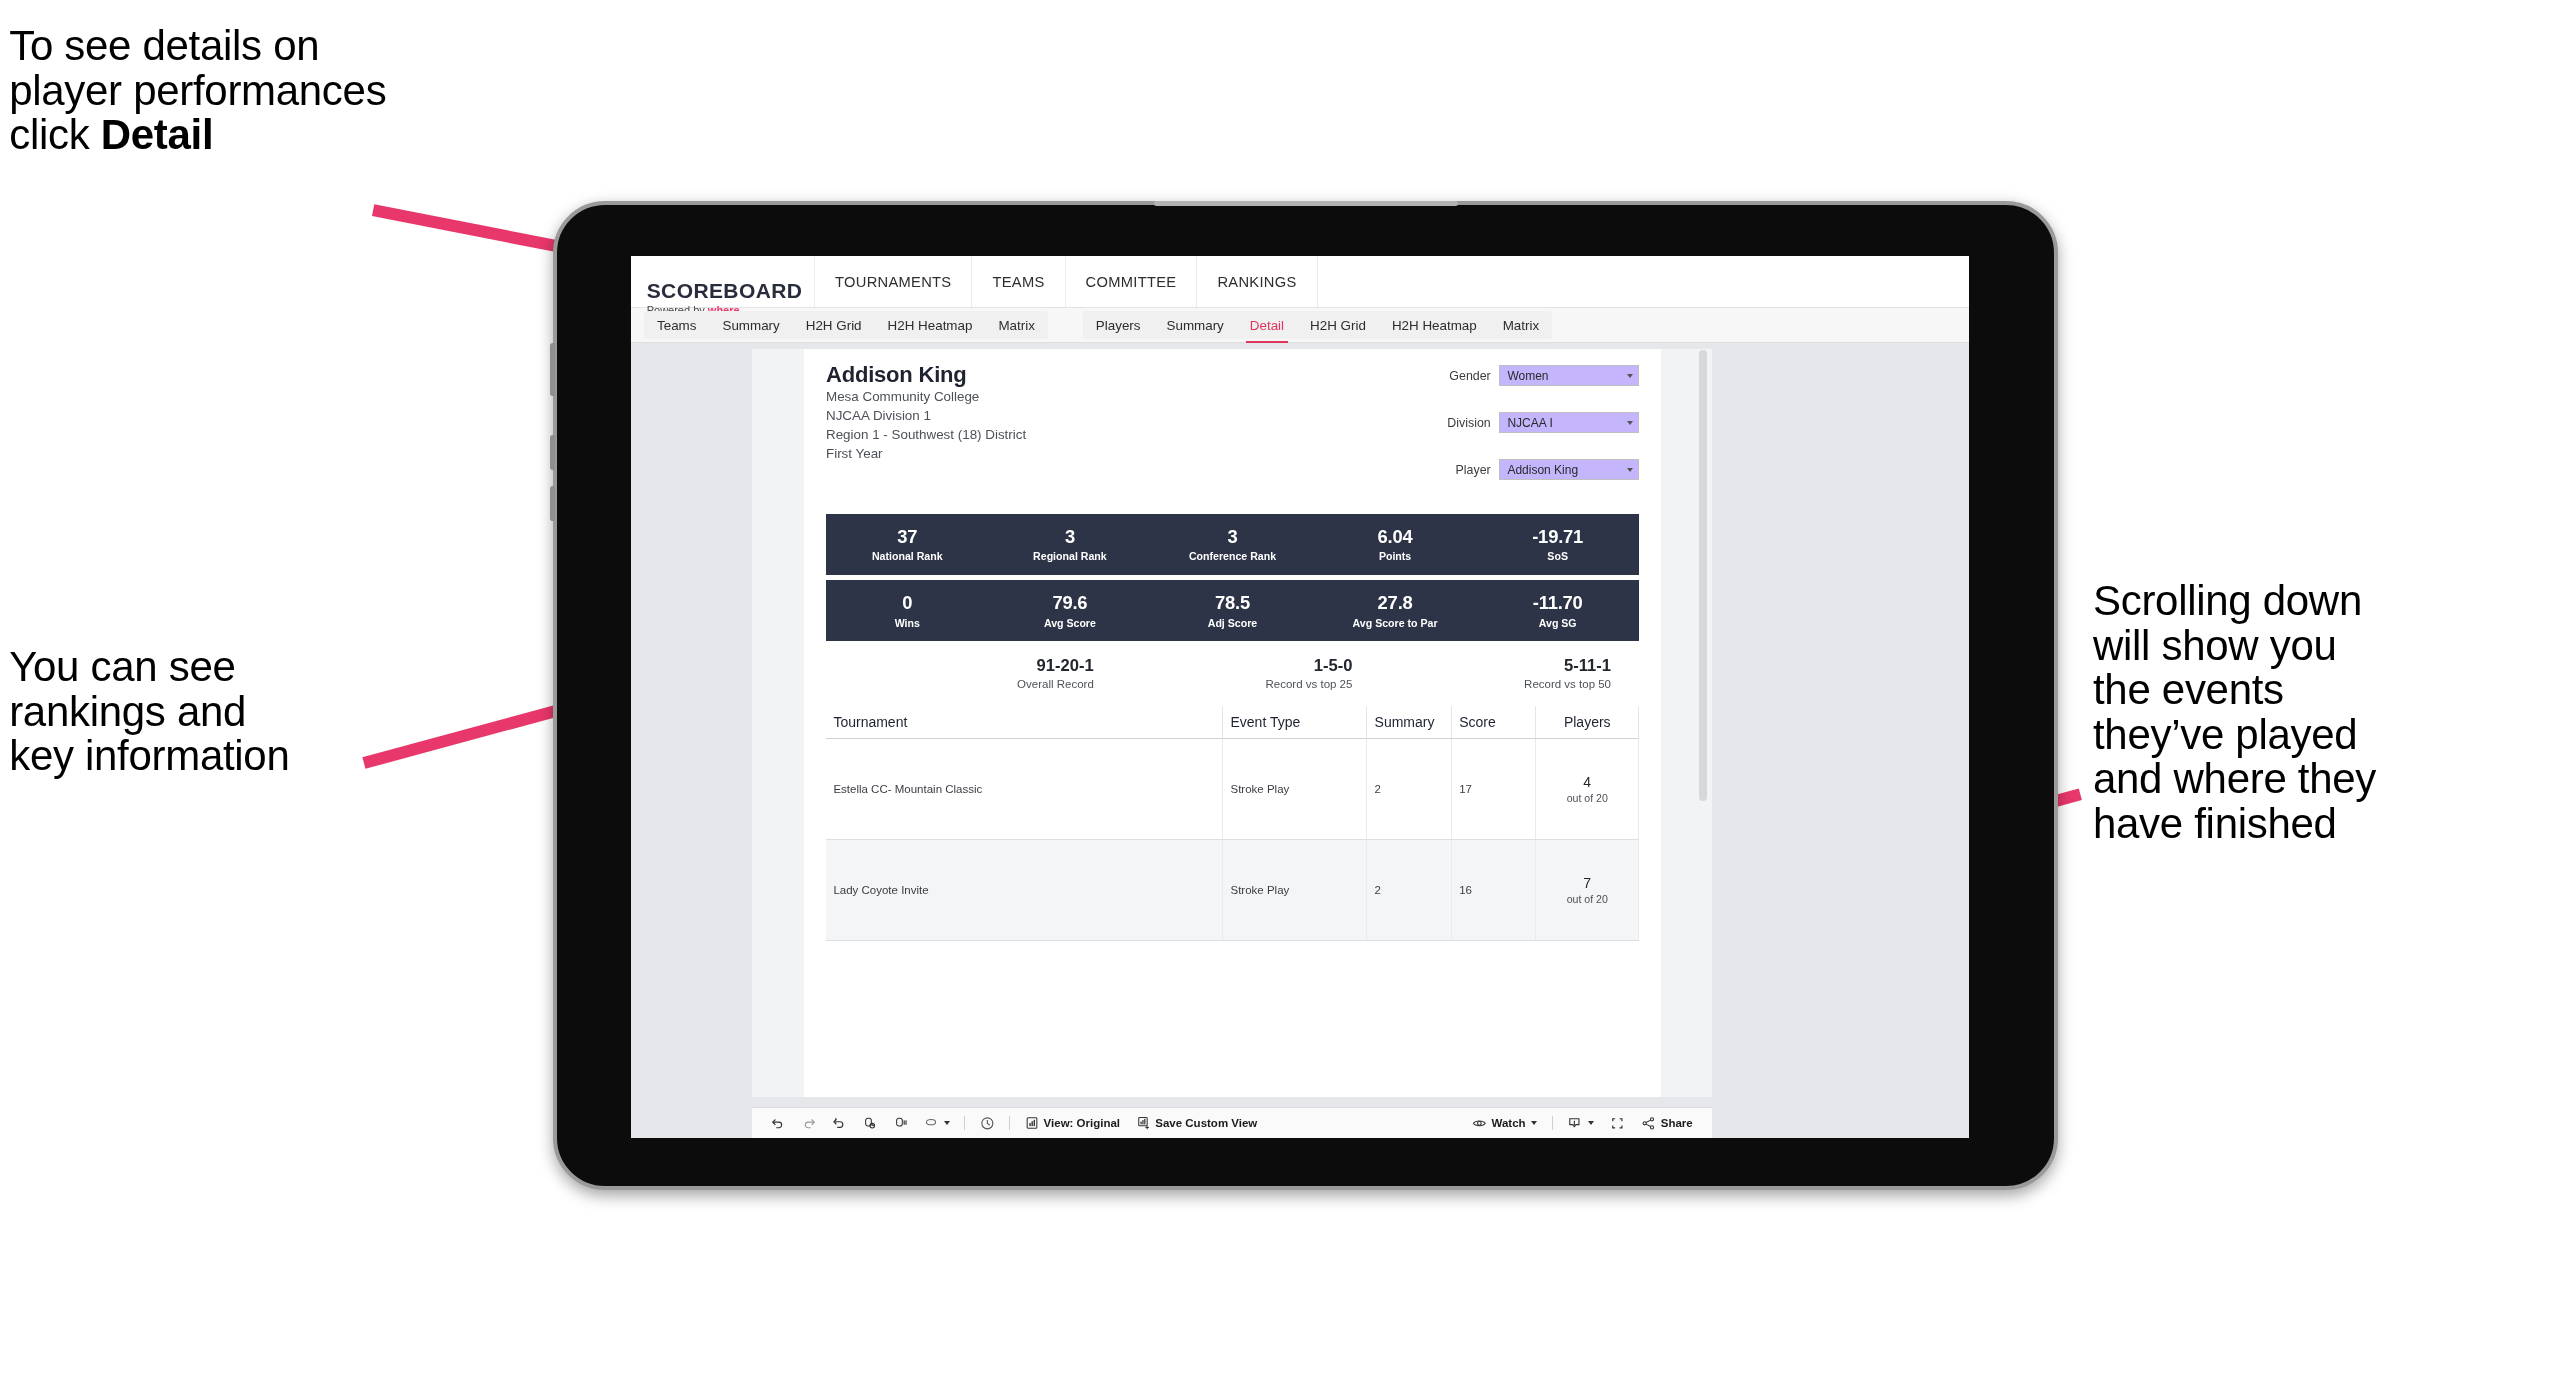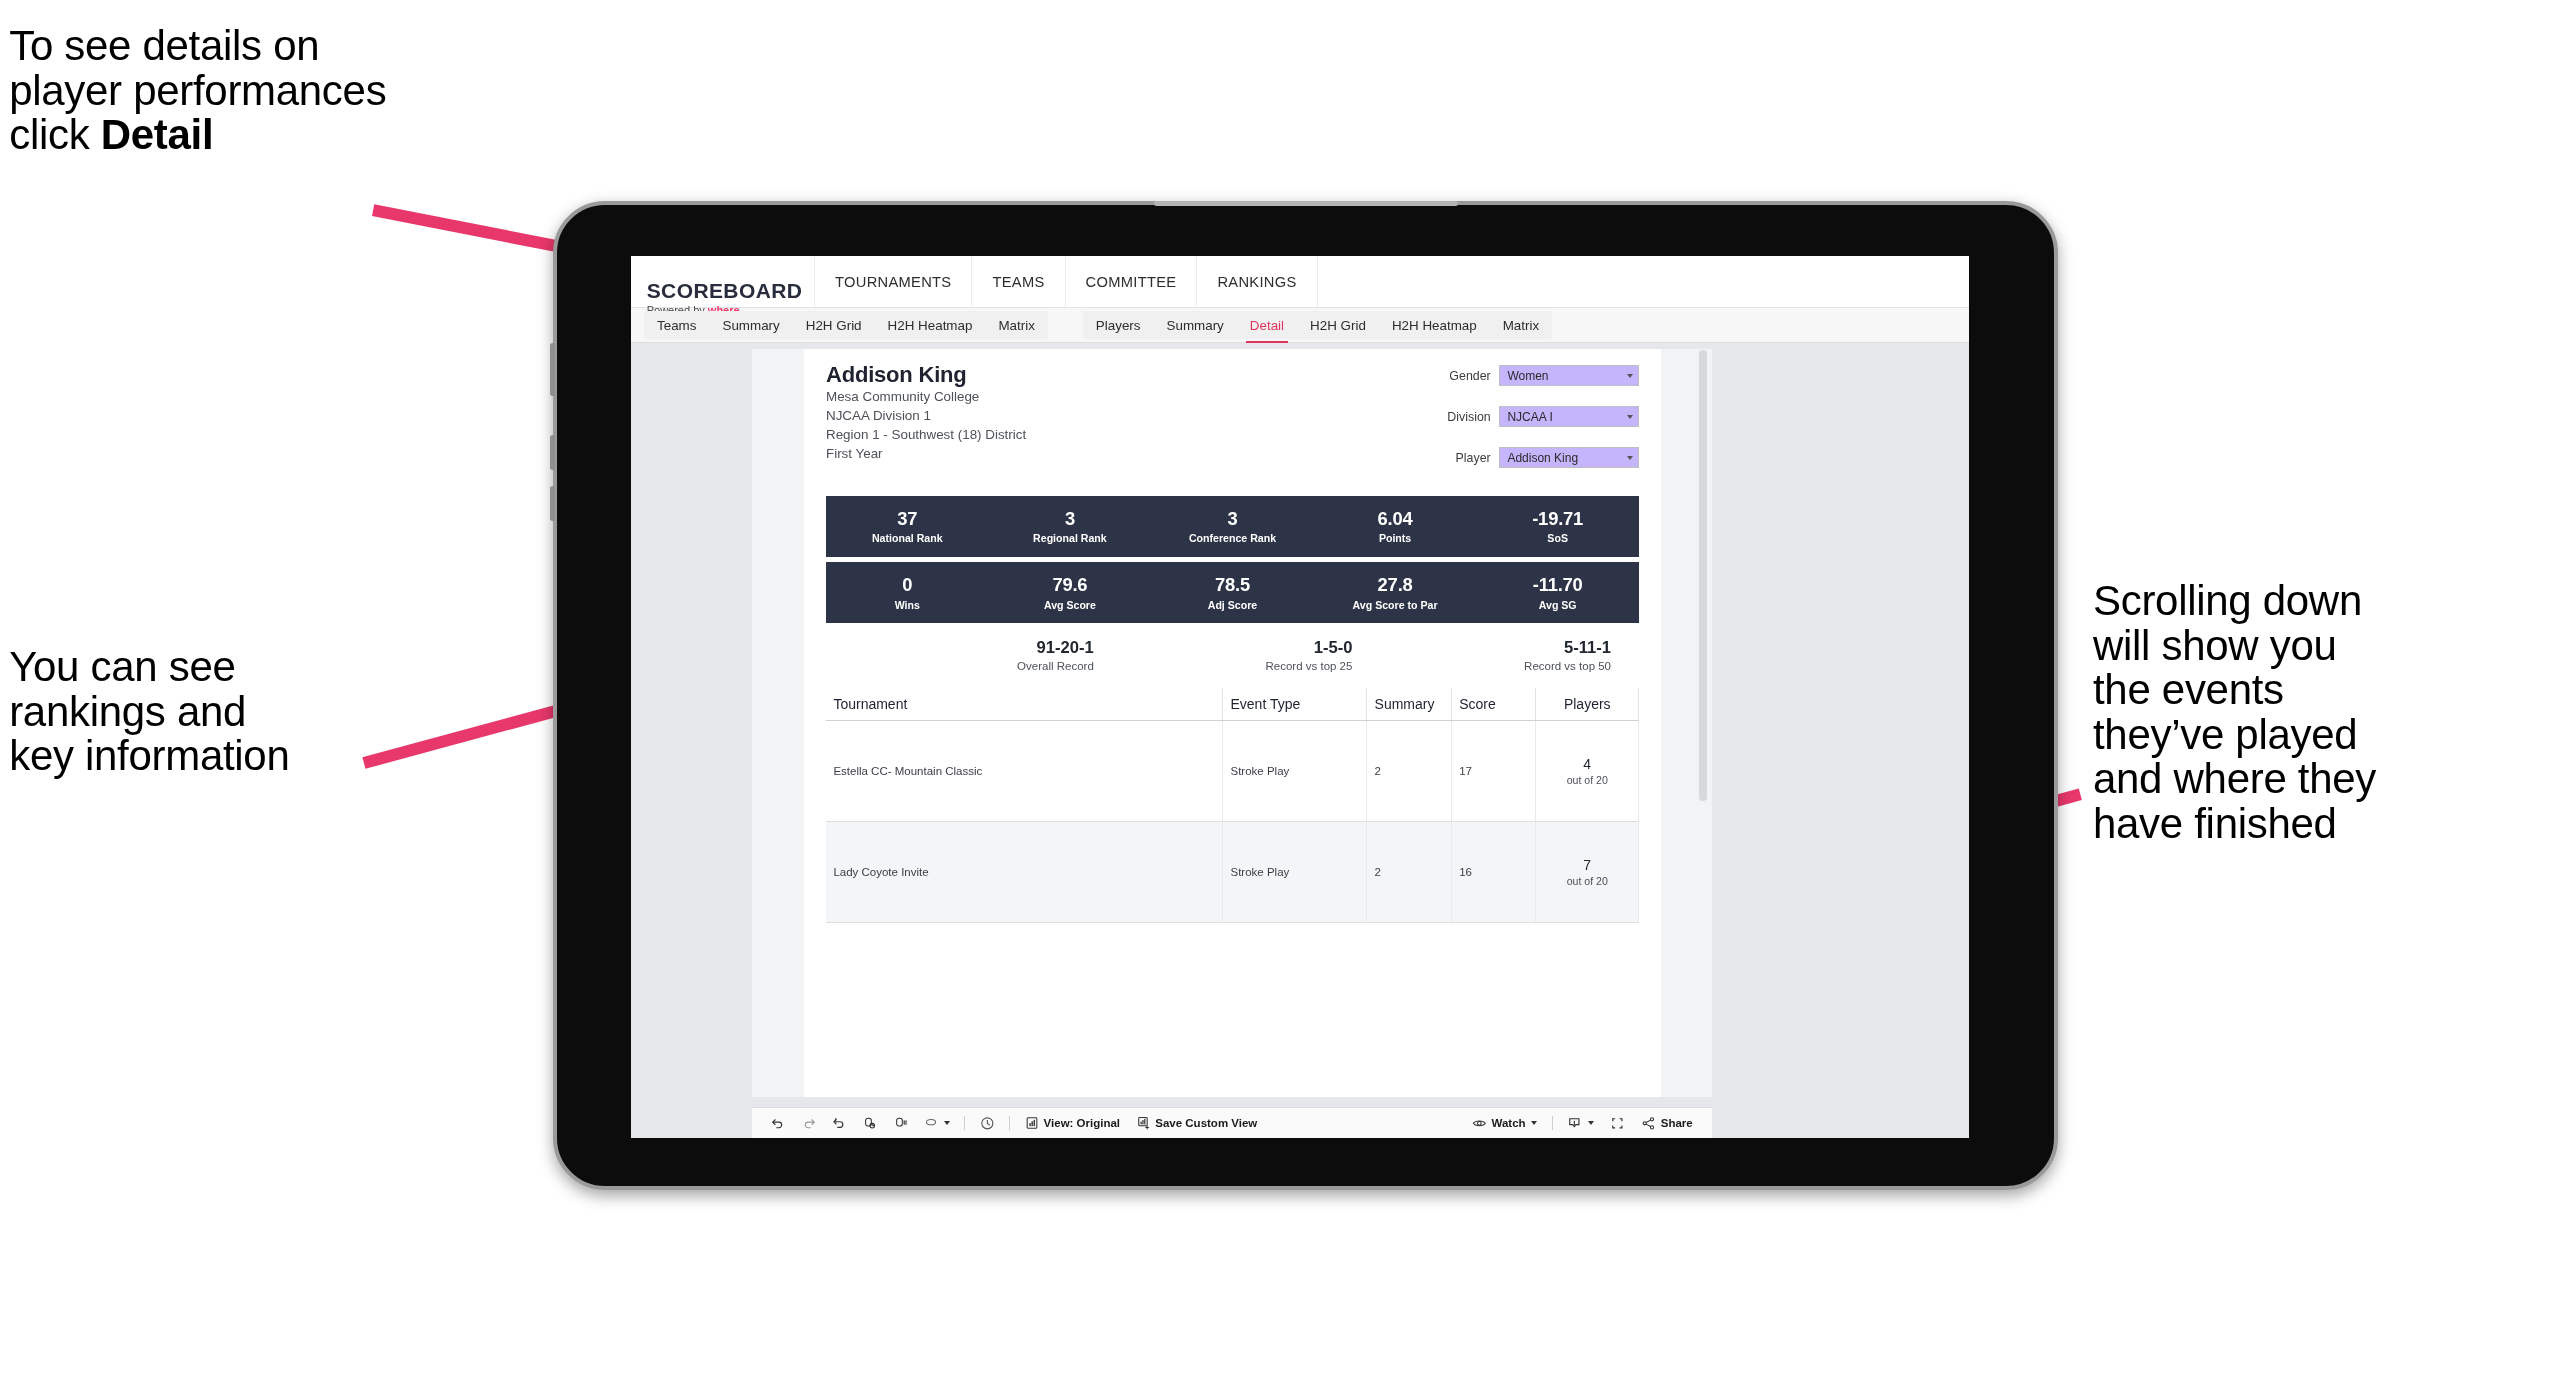--- a/index.html
+++ b/index.html
@@ -134,21 +134,21 @@
     width: 8.3px; height: 451px;
     background: #d6d8db; border-radius: 4.6px;
   }
 
   
   #phead { display: flex; justify-content: space-between; }
   #pinfo .pname { font-size: 22px; font-weight: 700; color: #1f2330; letter-spacing: -0.2px; }
   #pinfo .pline { font-size: 13.4px; color: #4d5158; line-height: 1.33; margin-top: 0.9px; }
 
   #pfilters { padding-top: 3.7px; }
-  .filter-row { display: flex; align-items: center; justify-content: flex-end; margin-bottom: 20px; }
+  .filter-row { display: flex; align-items: center; justify-content: flex-end; margin-bottom: 26px; }
   .filter-label { font-size: 12.4px; color: #3c3c3c; margin-right: 8.3px; }
   .filter-sel {
     width: 140px; height: 21px;
     background: #c4b5fd; border: 0.9px solid #bfbfbf;
     display: flex; align-items: center; justify-content: space-between;
     padding: 0 5.5px 0 7.4px;
     font-size: 12px; color: #2a2a2a;
   }
   .caret { width:0;height:0;border-left:3.7px solid transparent;border-right:3.7px solid transparent;
            border-top:4.6px solid #555; }

